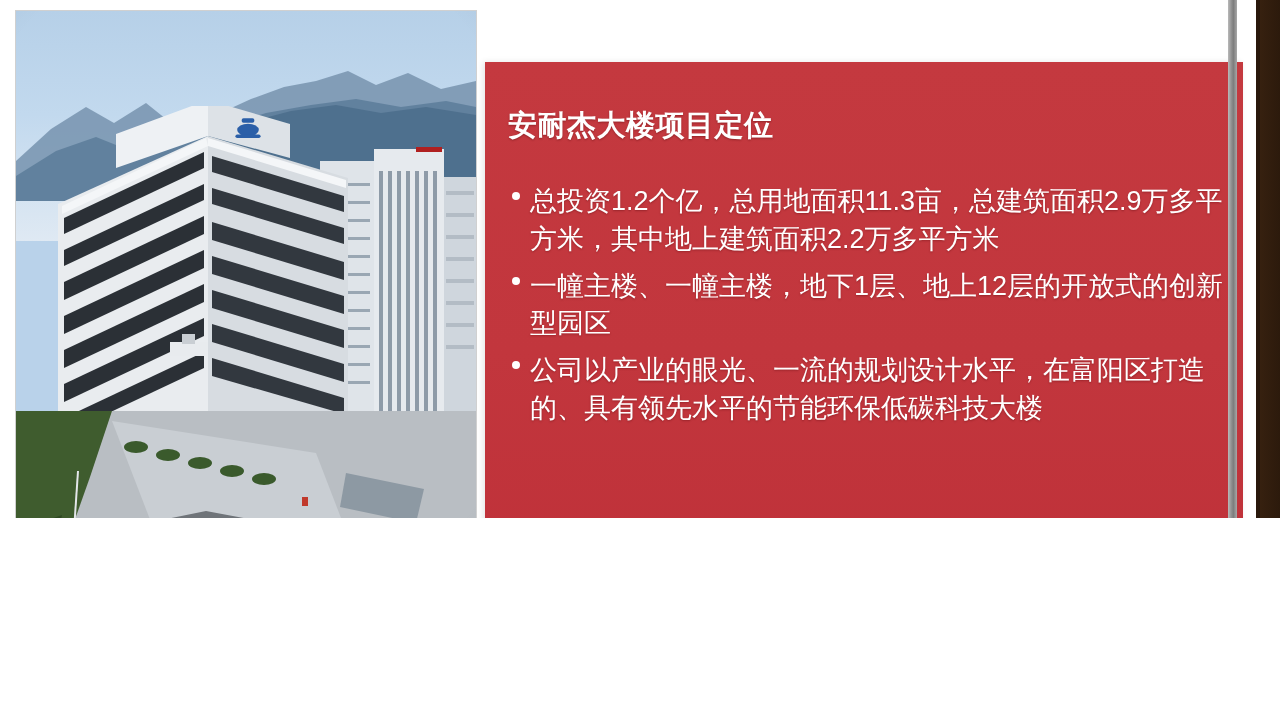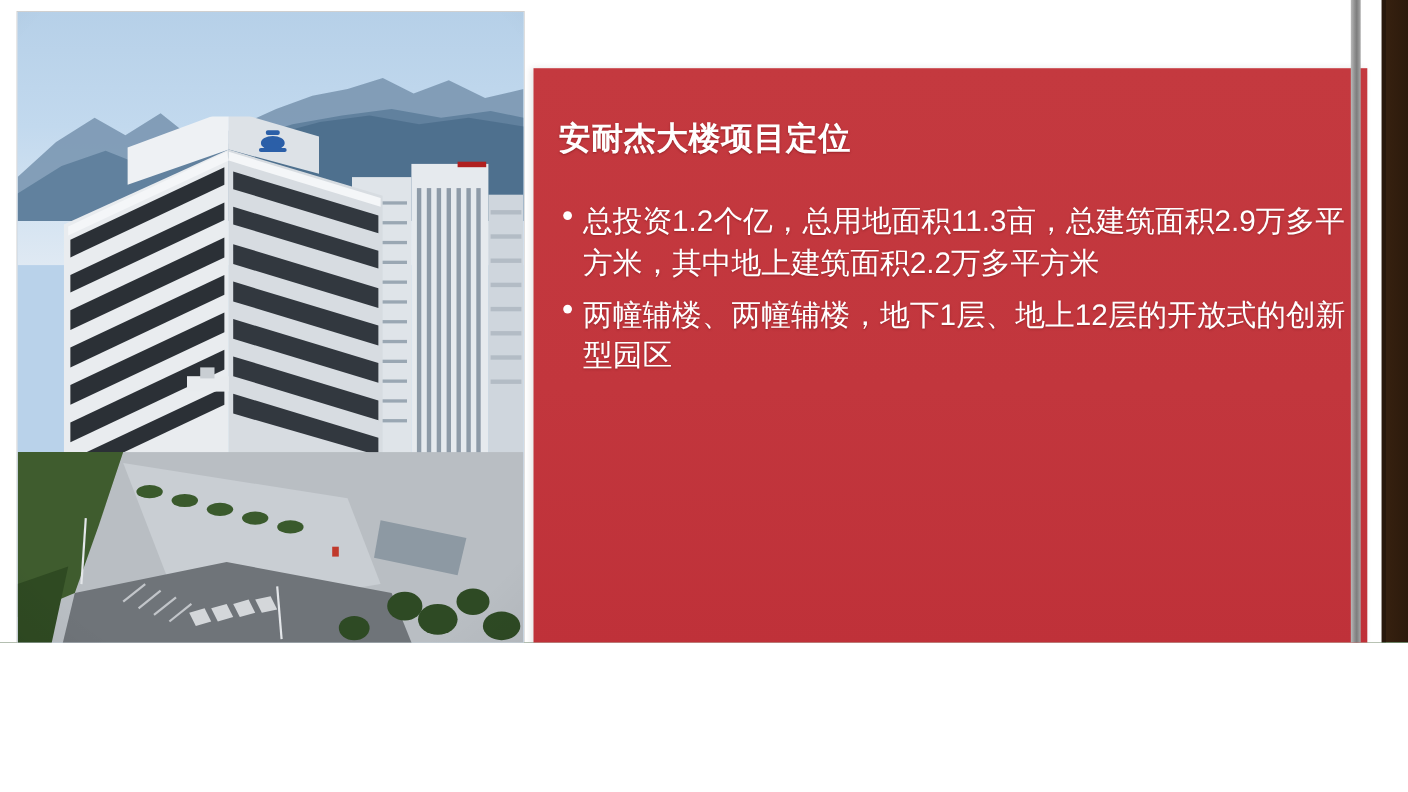--- a/index.html
+++ b/index.html
@@ -1,21 +1,21 @@
 <!DOCTYPE html>
 <html><head>
 <meta charset="utf-8">
 <style>
   html,body{margin:0;padding:0;}
   body{
     width:1280px;height:720px;overflow:hidden;
     font-family:"Liberation Sans","DejaVu Sans",sans-serif;
     background:#ffffff;
   }
-  #slide-root{position:relative;width:1280px;height:584px;overflow:hidden;background:#22c55e;}
+  #slide-root{position:relative;width:1280px;height:518px;overflow:hidden;background:#22c55e;}
 
   
   .page-backdrop{
     position:absolute;left:0;top:0;width:1280px;height:720px;
     background:
       linear-gradient(90deg,#2a1508 0%,#4a2a12 8%,#2d1a0b 16%,#5a3618 24%,#36200e 32%,
                       #22140a 40%,#4e2e14 48%,#2a1a0c 56%,#55331a 64%,#301c0d 72%,
                       #4a2c14 80%,#281708 88%,#533218 94%,#2c1a0c 100%);
   }
   .backdrop-speckle{
@@ -305,21 +305,25 @@
   <div class="red-panel">
     <div class="panel-title">安耐杰大楼项目定位</div>
 
     <div class="bullet-list">
       <div class="bullet">
         <span class="dot"></span>
         <span class="btext">总投资1.2个亿，总用地面积11.3亩，总建筑面积2.9万多平方米，其中地上建筑面积2.2万多平方米</span>
       </div>
       <div class="bullet">
         <span class="dot"></span>
-        <span class="btext">两幢辅楼、两幢辅楼，地下1层、地上12层的开放式的创新型园区</span>
+        <span class="btext">一幢主楼、一幢主楼，地下1层、地上12层的开放式的创新型园区</span>
+      </div>
+      <div class="bullet">
+        <span class="dot"></span>
+        <span class="btext">公司以产业的眼光、一流的规划设计水平，在富阳区打造的、具有领先水平的节能环保低碳科技大楼</span>
       </div>
     </div>
   </div>
   <div class="panel-edge"></div>
 
   <div class="red-band"></div>
   <div class="red-band-hl"></div>
   <div class="red-band-sh"></div>
   <div class="bottom-rule"></div>
   <div class="right-rule"></div>

